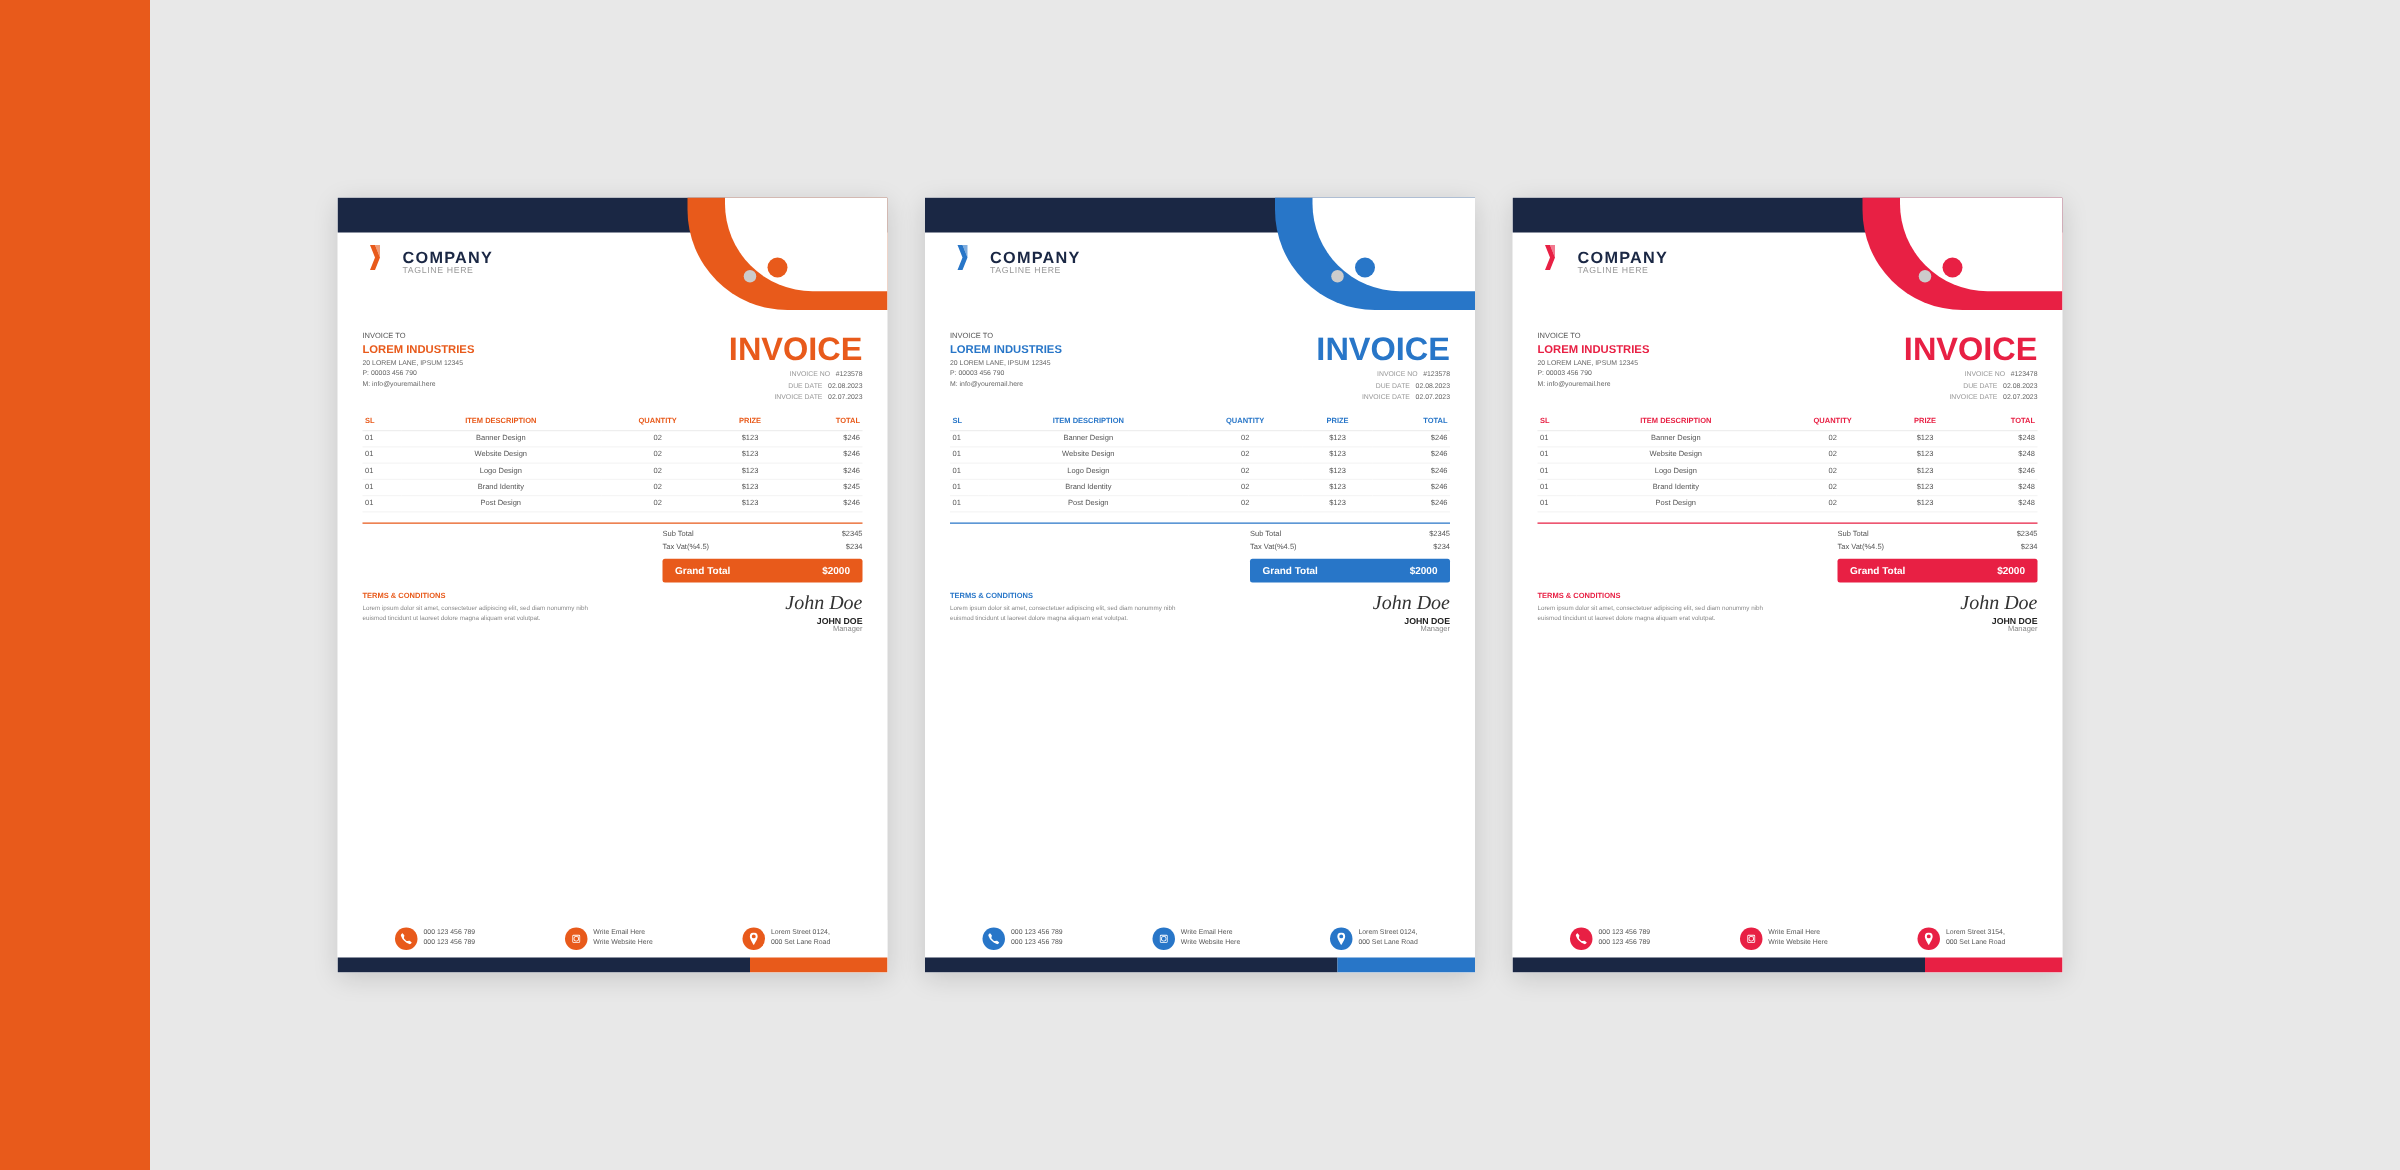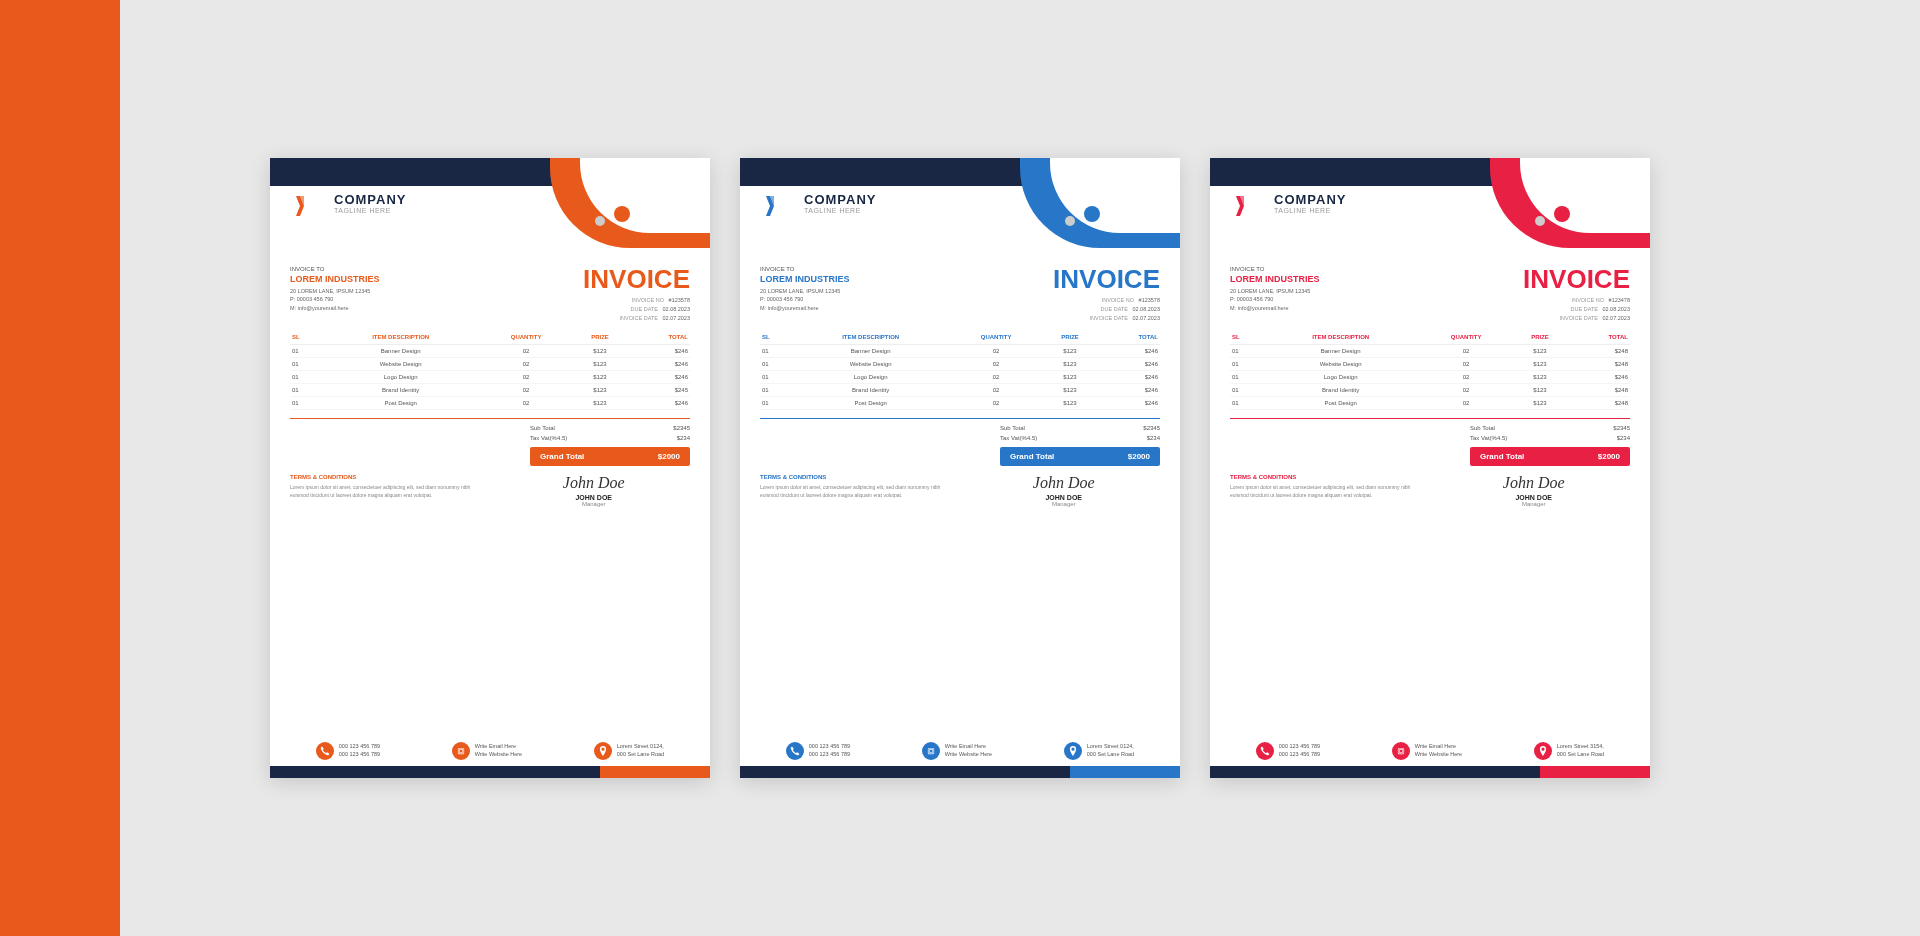--- a/index.html
+++ b/index.html
@@ -110,22 +110,22 @@
       background: #ccc;
       z-index: 5;
     }
 
     
     .logo-area {
       position: absolute;
       top: 34px;
       left: 20px;
       display: flex;
-      align-items: flex-start;
-      gap: 16px;
+      align-items: flex-end;
+      gap: 4px;
     }
 
     .logo-icon {
       width: 28px;
       height: 28px;
     }
 
     .logo-text {
       display: flex;
       flex-direction: column;
@@ -300,21 +300,21 @@
     .terms-text {
       font-size: 5px;
       color: #888;
       line-height: 1.6;
     }
 
     .signature-section {
       flex: 1;
       display: flex;
       flex-direction: column;
-      align-items: center;
+      align-items: flex-end;
     }
 
     .signature-script {
       font-family: Georgia, serif;
       font-style: italic;
       font-size: 16px;
       color: #333;
       margin-bottom: 2px;
     }
 

